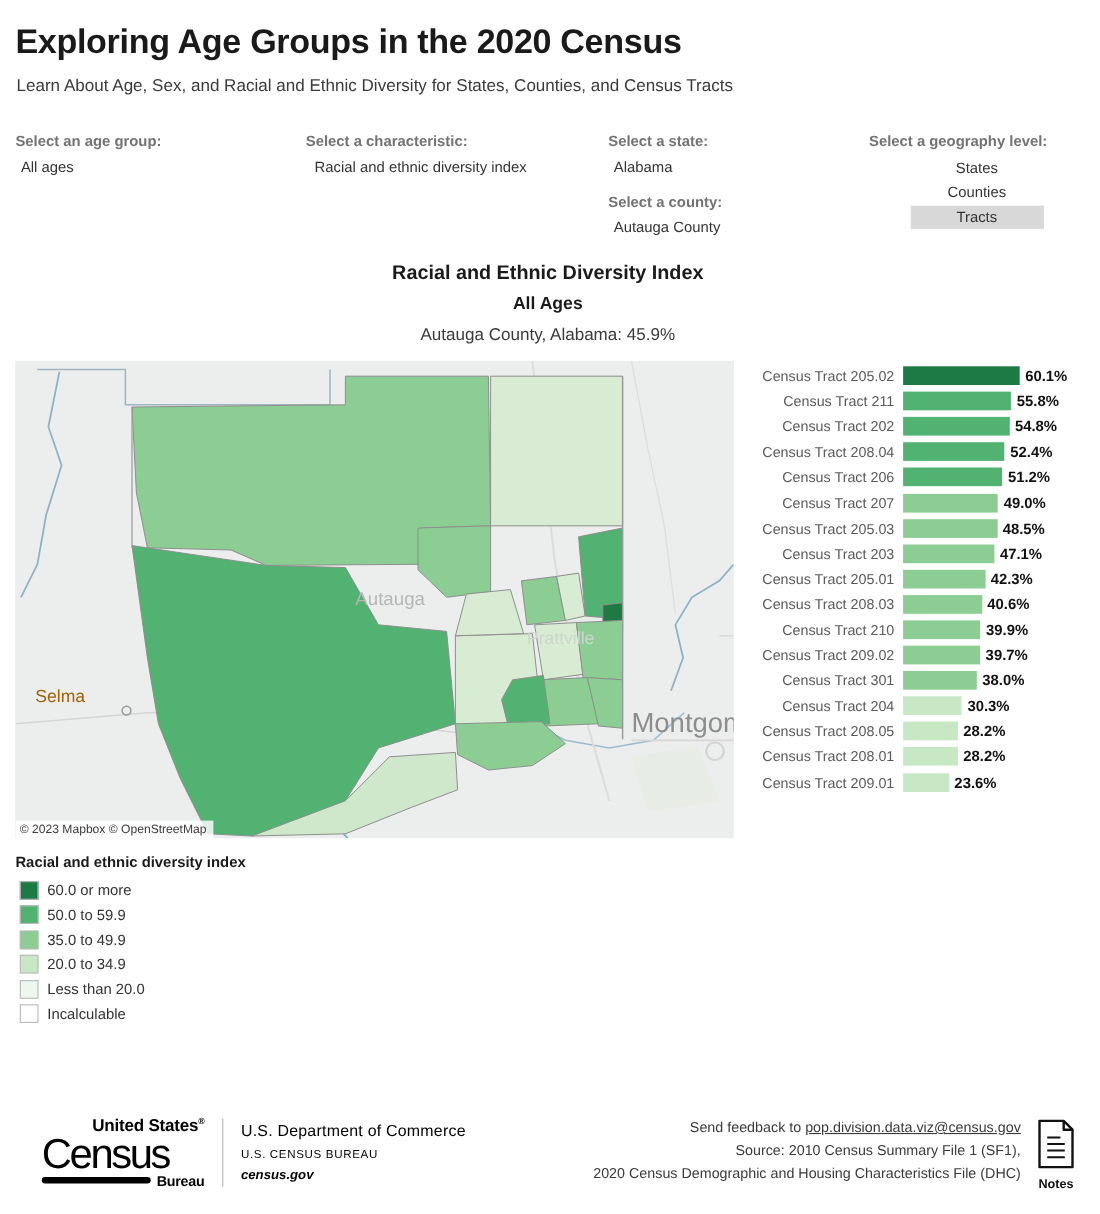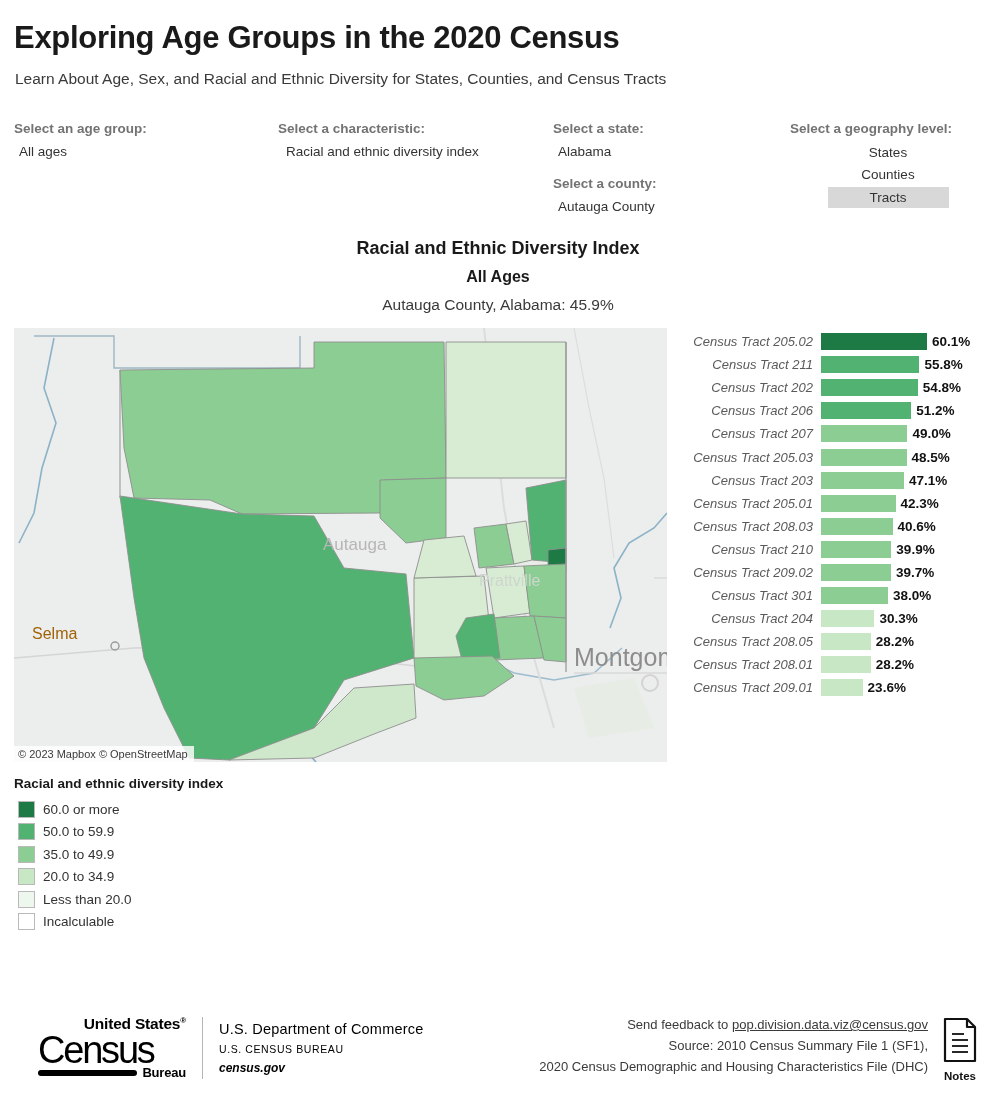--- a/index.html
+++ b/index.html
@@ -83,21 +83,21 @@
   }
 
   
   .bars {
     position: absolute; left: 673px; top: 330px;
     width: 320px; height: 392px;
   }
   .bar-row { display: flex; align-items: center; height: 23.1px; }
   .bar-name {
     width: 148px; text-align: right; padding-right: 8px;
-    font-size: 13px; color: #5a5a5a; white-space: nowrap; font-style: italic;
+    font-size: 13px; color: #5a5a5a; white-space: nowrap;
   }
   .bar-track { position: relative; flex: 1; height: 100%; display: flex; align-items: center; }
   .bar-fill { height: 17px; }
   .bar-val {
     font-size: 13.5px; font-weight: bold; color: #111111;
     margin-left: 5px; white-space: nowrap;
   }
 
   
   .legend { position: absolute; left: 14px; top: 776px; }
@@ -258,20 +258,27 @@
         <div class="bar-track">
           <div class="bar-fill" style="width: 98.416px; background: rgb(81, 178, 114);"></div>
           <div class="bar-val">55.8%</div>
         </div>
       </div>
       <div class="bar-row">
         <div class="bar-name">Census Tract 202</div>
         <div class="bar-track">
           <div class="bar-fill" style="width: 96.6522px; background: rgb(81, 178, 114);"></div>
           <div class="bar-val">54.8%</div>
+        </div>
+      </div>
+      <div class="bar-row">
+        <div class="bar-name">Census Tract 208.04</div>
+        <div class="bar-track">
+          <div class="bar-fill" style="width: 92.4193px; background: rgb(81, 178, 114);"></div>
+          <div class="bar-val">52.4%</div>
         </div>
       </div>
       <div class="bar-row">
         <div class="bar-name">Census Tract 206</div>
         <div class="bar-track">
           <div class="bar-fill" style="width: 90.3028px; background: rgb(81, 178, 114);"></div>
           <div class="bar-val">51.2%</div>
         </div>
       </div>
       <div class="bar-row">

